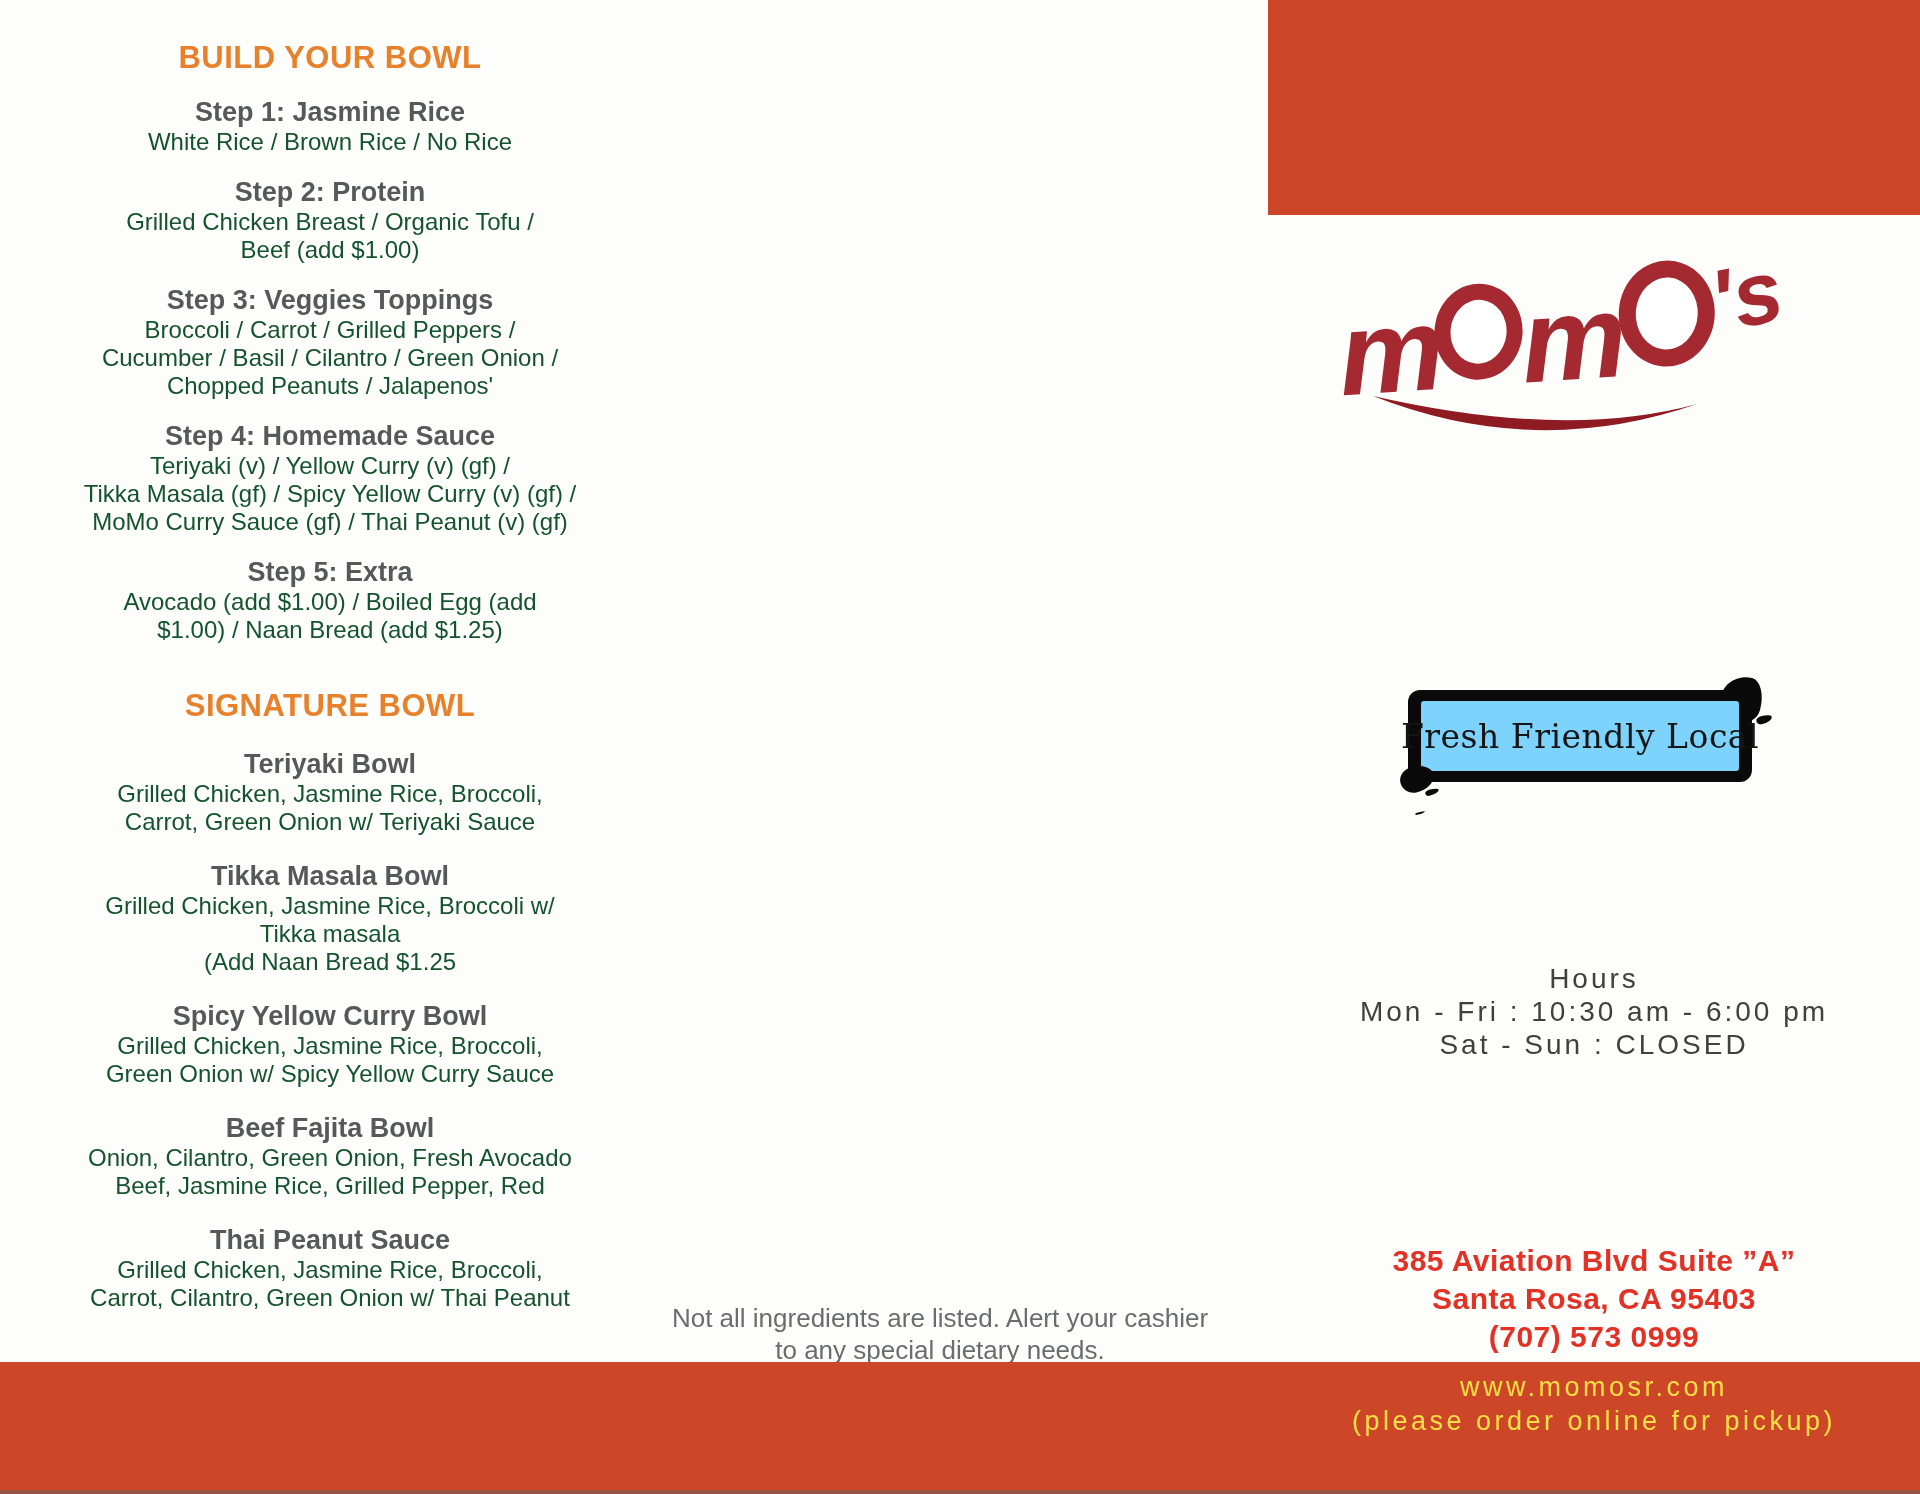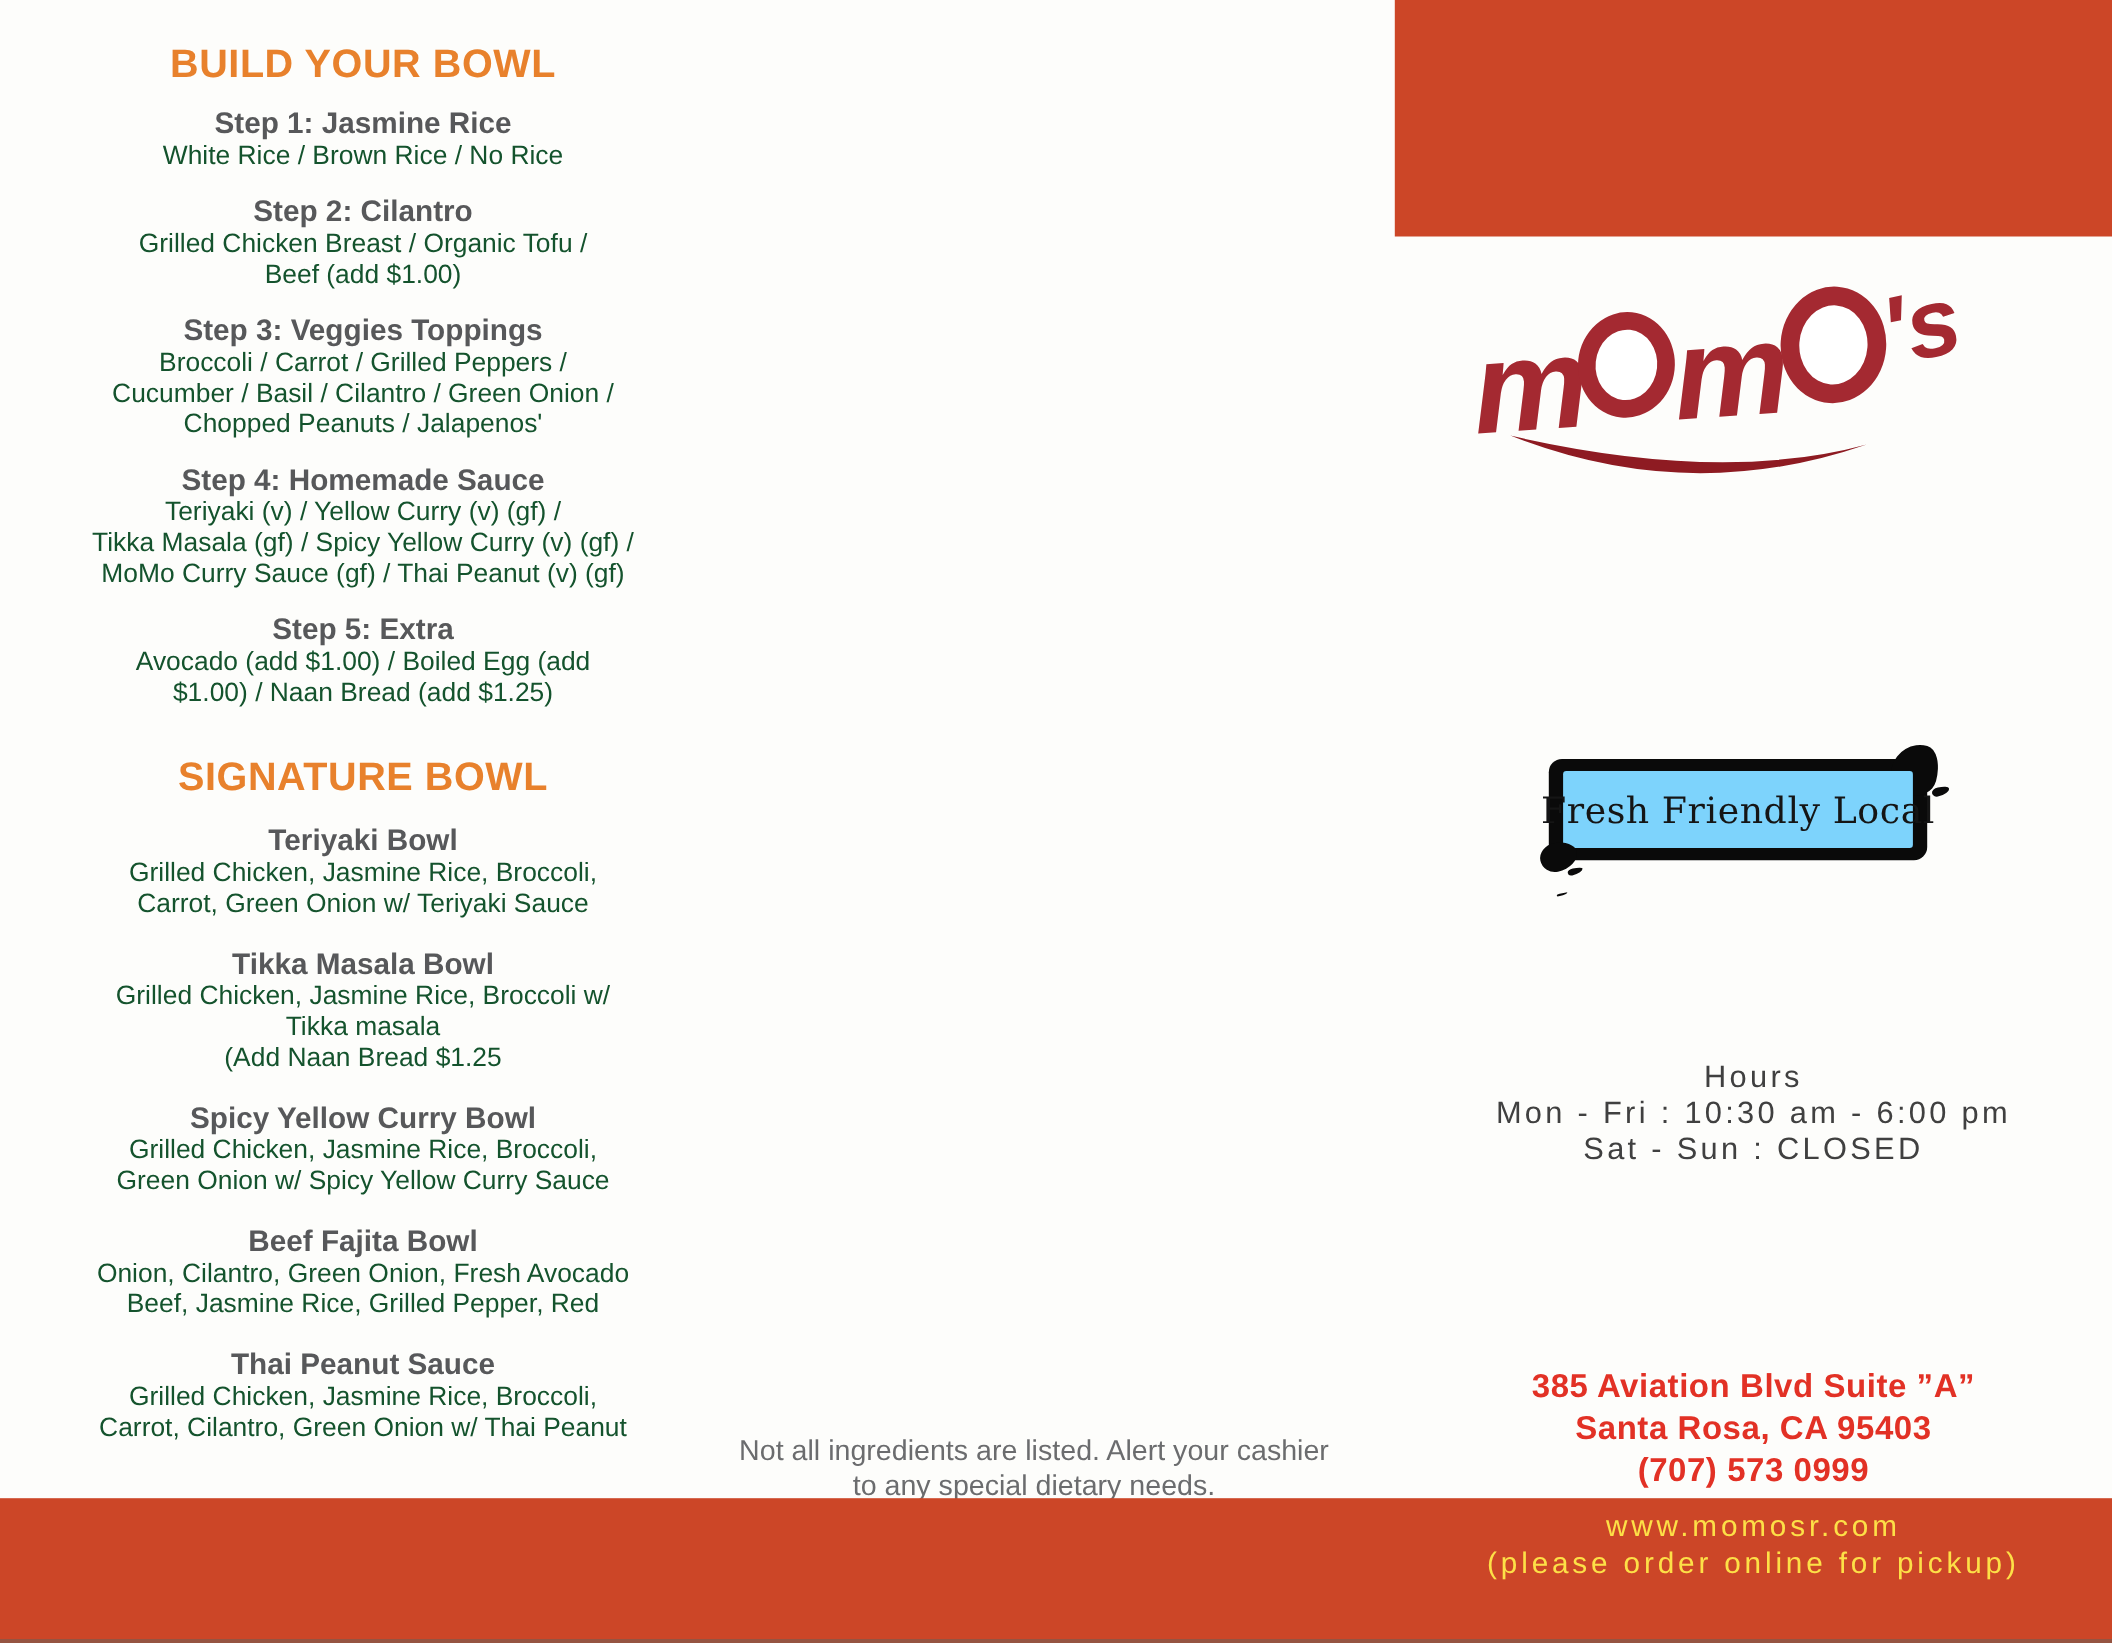--- a/index.html
+++ b/index.html
@@ -1,21 +1,21 @@
 <!DOCTYPE html>
 <html><head>
 <meta charset="utf-8">
 <style>
   html,body{margin:0;padding:0;background:#e8e8e8;}
   .page{position:relative;width:1920px;height:1494px;background:#fdfdfb;overflow:hidden;
         font-family:"Liberation Sans","DejaVu Sans",sans-serif;margin:0 auto;}
 
   
   .left-col{position:absolute;left:28px;top:40px;width:604px;text-align:center;}
-  .sec-head{font-size:36px;font-weight:bold;color:#e8812c;letter-spacing:0.5px;margin:0 0 6px 0;line-height:36px;}
+  .sec-head{font-size:31px;font-weight:bold;color:#e8812c;letter-spacing:0.5px;margin:0 0 6px 0;line-height:36px;}
   .sec-head.sig{margin-top:44px;margin-bottom:0;}
   .step-title{font-size:27px;font-weight:bold;color:#57585a;margin-top:20px;line-height:32px;}
   .bowl-title{font-size:27px;font-weight:bold;color:#57585a;margin-top:24px;line-height:32px;}
   .line{font-size:24px;line-height:28px;color:#14532d;}
 
   
   .center-note{position:absolute;left:640px;top:1302px;width:600px;text-align:center;}
   .center-note .nline{font-size:26px;line-height:32px;color:#6b6c6e;}
 
   
@@ -60,21 +60,21 @@
 
   <div class="left-col">
     <div class="sec-head">BUILD YOUR BOWL</div>
 
     <div class="step">
       <div class="step-title">Step 1: Jasmine Rice</div>
       <div class="line">White Rice / Brown Rice / No Rice</div>
     </div>
 
     <div class="step">
-      <div class="step-title">Step 2: Cilantro</div>
+      <div class="step-title">Step 2: Protein</div>
       <div class="line">Grilled Chicken Breast / Organic Tofu /</div>
       <div class="line">Beef (add $1.00)</div>
     </div>
 
     <div class="step">
       <div class="step-title">Step 3: Veggies Toppings</div>
       <div class="line">Broccoli / Carrot / Grilled Peppers /</div>
       <div class="line">Cucumber / Basil / Cilantro / Green Onion /</div>
       <div class="line">Chopped Peanuts / Jalapenos'</div>
     </div>

